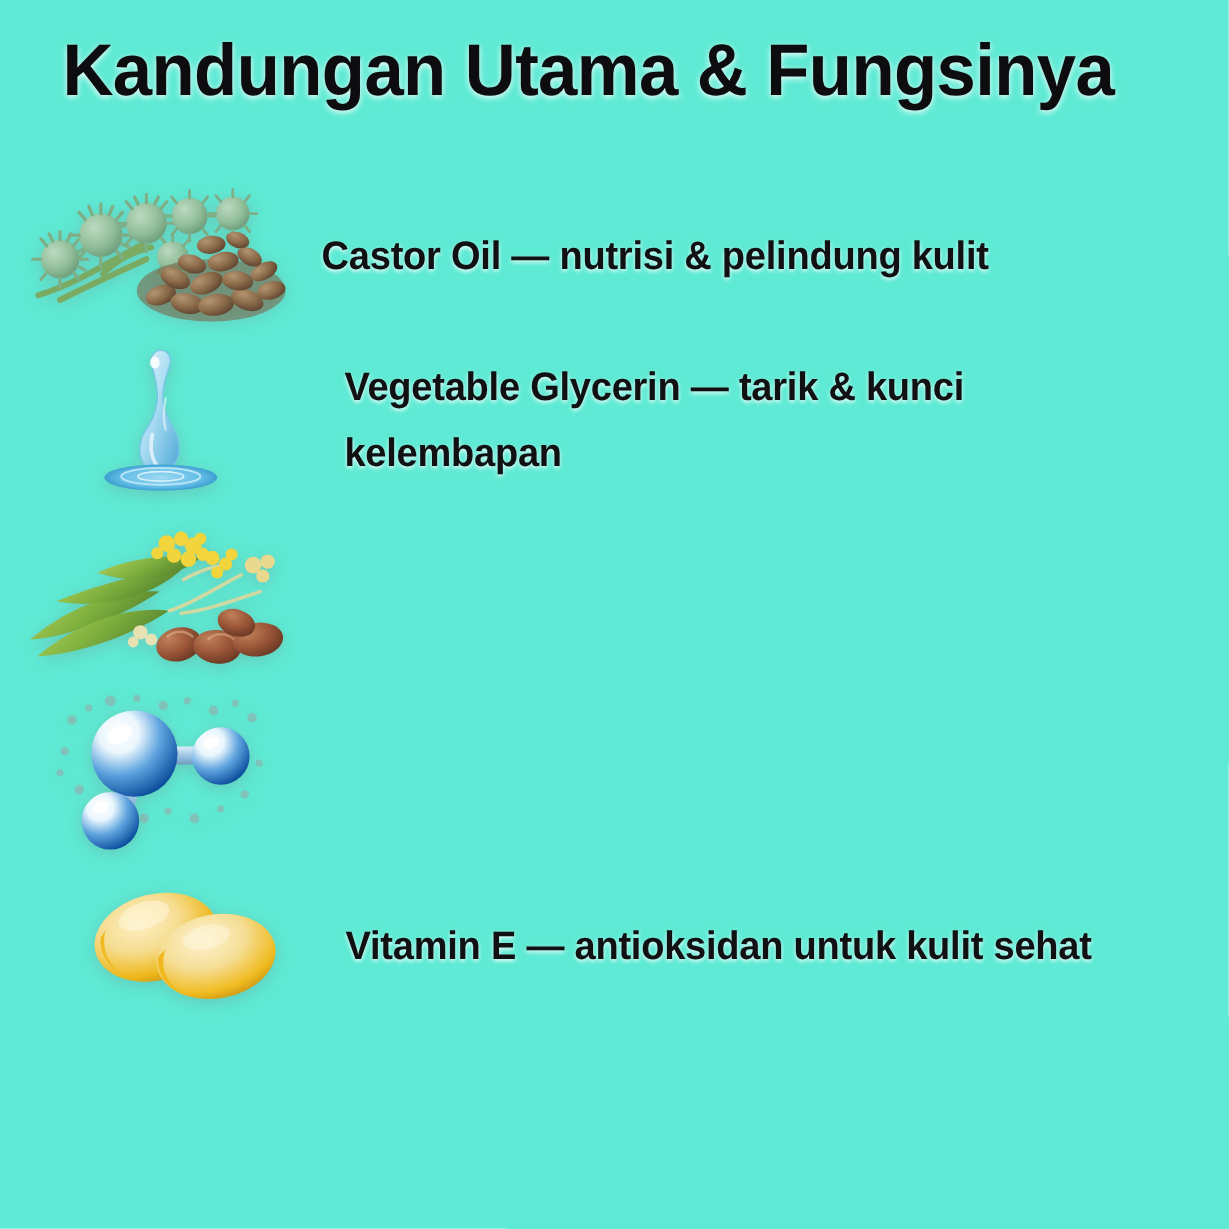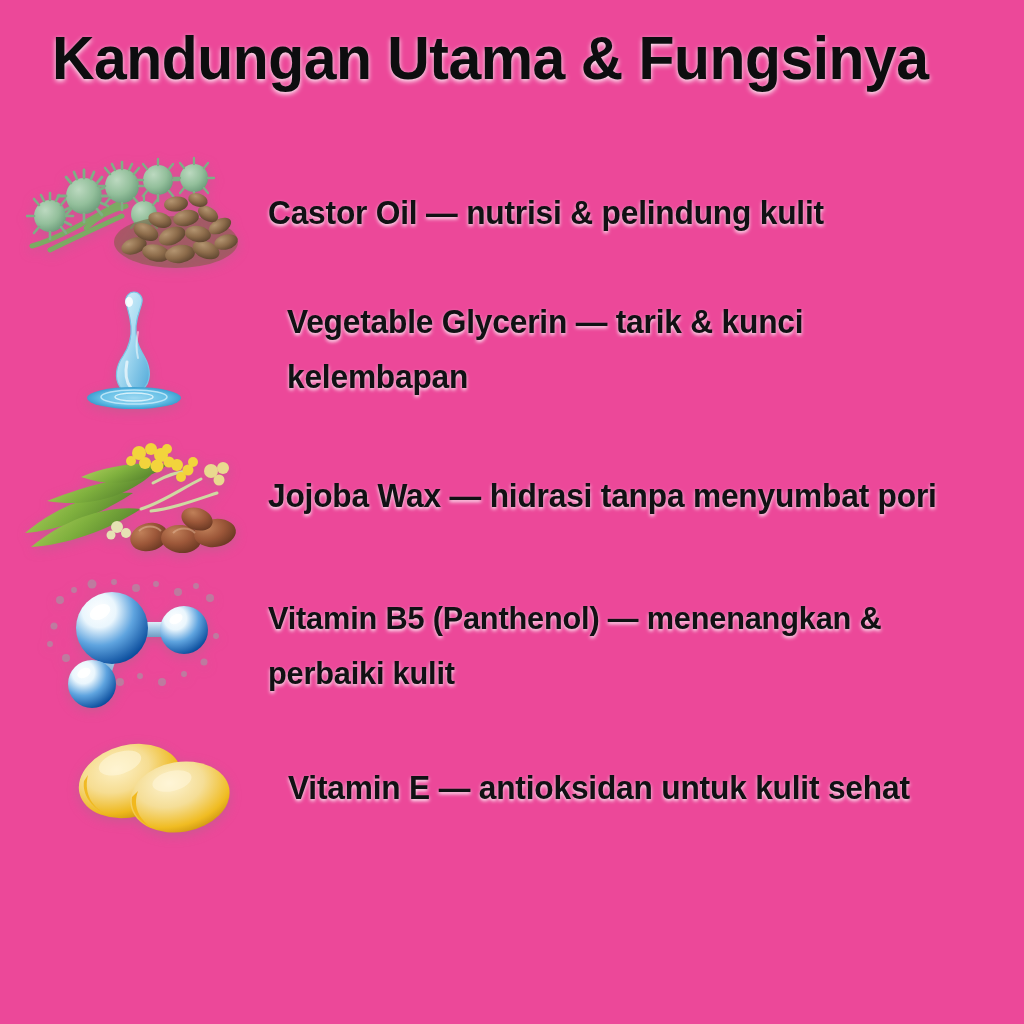--- a/index.html
+++ b/index.html
@@ -95,21 +95,21 @@
   
   .art-castor  { width: 218px; height: 116px; margin-left: 2px; }
   .art-drop    { width: 112px; height: 126px; }
   .art-jojoba  { width: 226px; height: 128px; }
   .art-mol     { width: 180px; height: 136px; }
   .art-cap     { width: 172px; height: 104px; }
 </style>
 </head>
 <body>
 
-<div id="page" style="background: #ec4899;">
+<div id="page" style="background: #5eead4;">
 
   <div id="title">Kandungan Utama &amp; Fungsinya</div>
 
   <div id="list">
 
     <div class="row row-1">
       <div class="icon-cell">
         <svg class="art art-castor" viewBox="0 0 218 116">
           <defs>
             <radialGradient id="podG" cx="35%" cy="32%" r="72%">
@@ -345,23 +345,20 @@
 
           <g>
             <ellipse cx="128" cy="106" rx="19" ry="14" fill="url(#nutG)" transform="rotate(-14 128 106)"></ellipse>
             <ellipse cx="160" cy="108" rx="20" ry="14" fill="url(#nutG)" transform="rotate(6 160 108)"></ellipse>
             <ellipse cx="194" cy="102" rx="21" ry="14" fill="url(#nutG)" transform="rotate(-8 194 102)"></ellipse>
             <ellipse cx="176" cy="88" rx="16" ry="11" fill="url(#nutG)" transform="rotate(18 176 88)"></ellipse>
             <path d="M118 100 C124 94 134 94 140 100" stroke="#e3b897" stroke-width="2" fill="none" opacity="0.55"></path>
             <path d="M152 102 C158 96 168 96 174 102" stroke="#e3b897" stroke-width="2" fill="none" opacity="0.5"></path>
           </g>
         </svg>
-      </div>
-      <div class="text-cell">
-        <div class="ing-text">Jojoba Wax — hidrasi tanpa menyumbat pori</div>
       </div>
     </div>
 
     <div class="row row-4">
       <div class="icon-cell">
         <svg class="art art-mol" viewBox="0 0 180 136">
           <defs>
             <radialGradient id="atomG" cx="32%" cy="26%" r="78%">
               <stop offset="0%" stop-color="#ffffff"></stop>
               <stop offset="30%" stop-color="#eaf6fd"></stop>
@@ -403,23 +400,20 @@
           <rect x="55" y="62" width="16" height="42" rx="8" fill="url(#bondG)" transform="rotate(18 63 83)"></rect>
 
           <circle cx="68" cy="50" r="36" fill="url(#atomG)"></circle>
           <ellipse cx="56" cy="34" rx="11" ry="7" fill="#ffffff" opacity="0.9" transform="rotate(-28 56 34)"></ellipse>
           <circle cx="140" cy="52" r="24" fill="url(#atomG)"></circle>
           <ellipse cx="132" cy="41" rx="7" ry="4.5" fill="#ffffff" opacity="0.9" transform="rotate(-28 132 41)"></ellipse>
           <circle cx="48" cy="106" r="24" fill="url(#atomG)"></circle>
           <ellipse cx="40" cy="95" rx="7" ry="4.5" fill="#ffffff" opacity="0.9" transform="rotate(-28 40 95)"></ellipse>
         </svg>
       </div>
-      <div class="text-cell">
-        <div class="ing-text">Vitamin B5 (Panthenol) — menenangkan &amp; perbaiki kulit</div>
-      </div>
     </div>
 
     <div class="row row-5">
       <div class="icon-cell">
         <svg class="art art-cap" viewBox="0 0 172 104">
           <defs>
             <radialGradient id="capG" cx="40%" cy="30%" r="75%">
               <stop offset="0%" stop-color="#fdf0c4"></stop>
               <stop offset="42%" stop-color="#f6dd92"></stop>
               <stop offset="80%" stop-color="#eeb81c"></stop>

